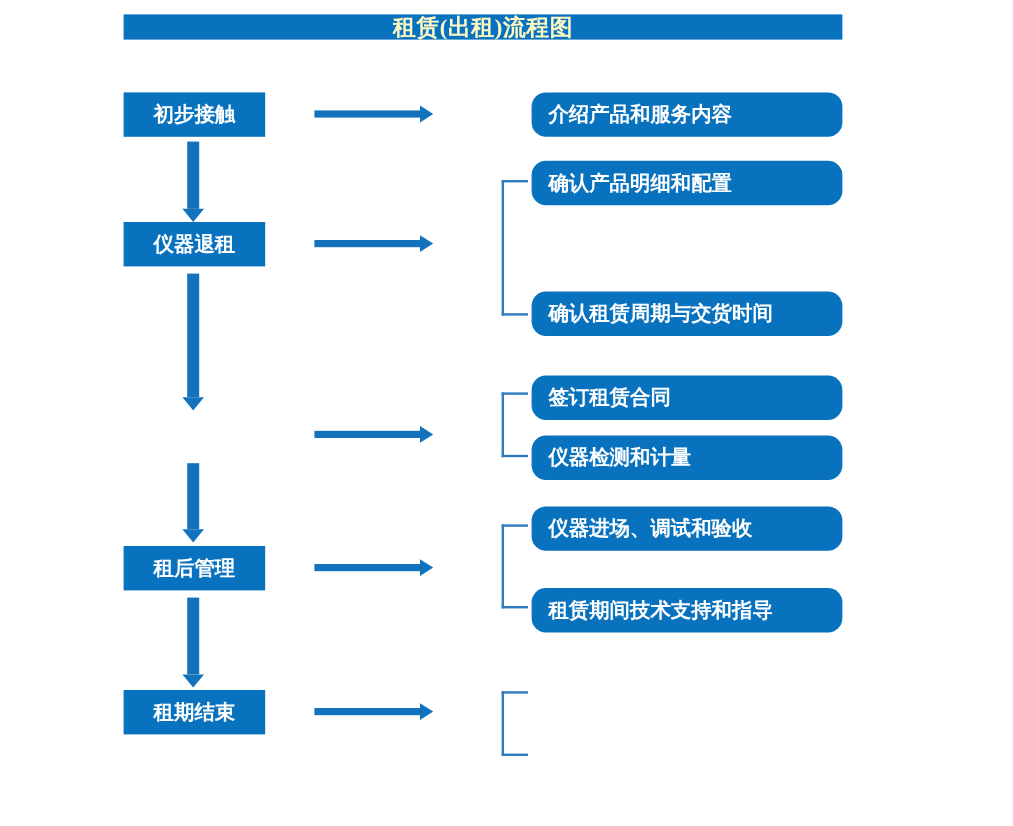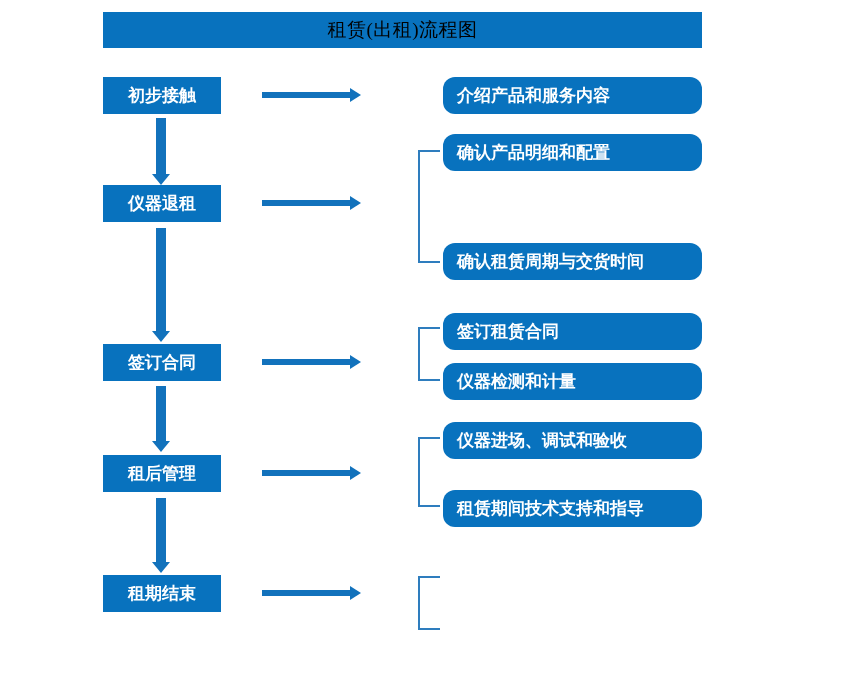--- a/index.html
+++ b/index.html
@@ -15,25 +15,25 @@
     width: 844px;
     height: 688px;
     background: #ffffff;
     overflow: hidden;
   }
   .title-bar {
     position: absolute;
     left: 103px;
     top: 12px;
     width: 599px;
-    height: 36px;
+    height: 21px;
     background: #0872BE;
-    color: #000000;
+    color: #fef9c3;
     font-size: 19px;
-    font-weight: normal;
+    font-weight: bold;
     display: flex;
     align-items: center;
     justify-content: center;
     letter-spacing: 0.5px;
   }
   .box {
     position: absolute;
     background: #0872BE;
     color: #ffffff;
     font-weight: bold;
@@ -107,21 +107,20 @@
 </style>
 </head>
 <body>
 
 <div id="canvas">
 
   <div class="title-bar">租赁(出租)流程图</div>
 
   <div class="box left" style="top:77px">初步接触</div>
   <div class="box left" style="top:185px">仪器退租</div>
-  <div class="box left" style="top:344px">签订合同</div>
   <div class="box left" style="top:575px">租期结束</div>
   <div class="box left" style="top:455px">租后管理</div>
 
   <div class="v-arrow" style="top:118px;height:56px"></div>
   <div class="v-arrow" style="top:228px;height:103px"></div>
   <div class="v-arrow" style="top:386px;height:55px"></div>
   <div class="v-arrow" style="top:498px;height:64px"></div>
 
   <div class="h-arrow" style="top:92px"></div>
   <div class="h-arrow" style="top:200px"></div>

